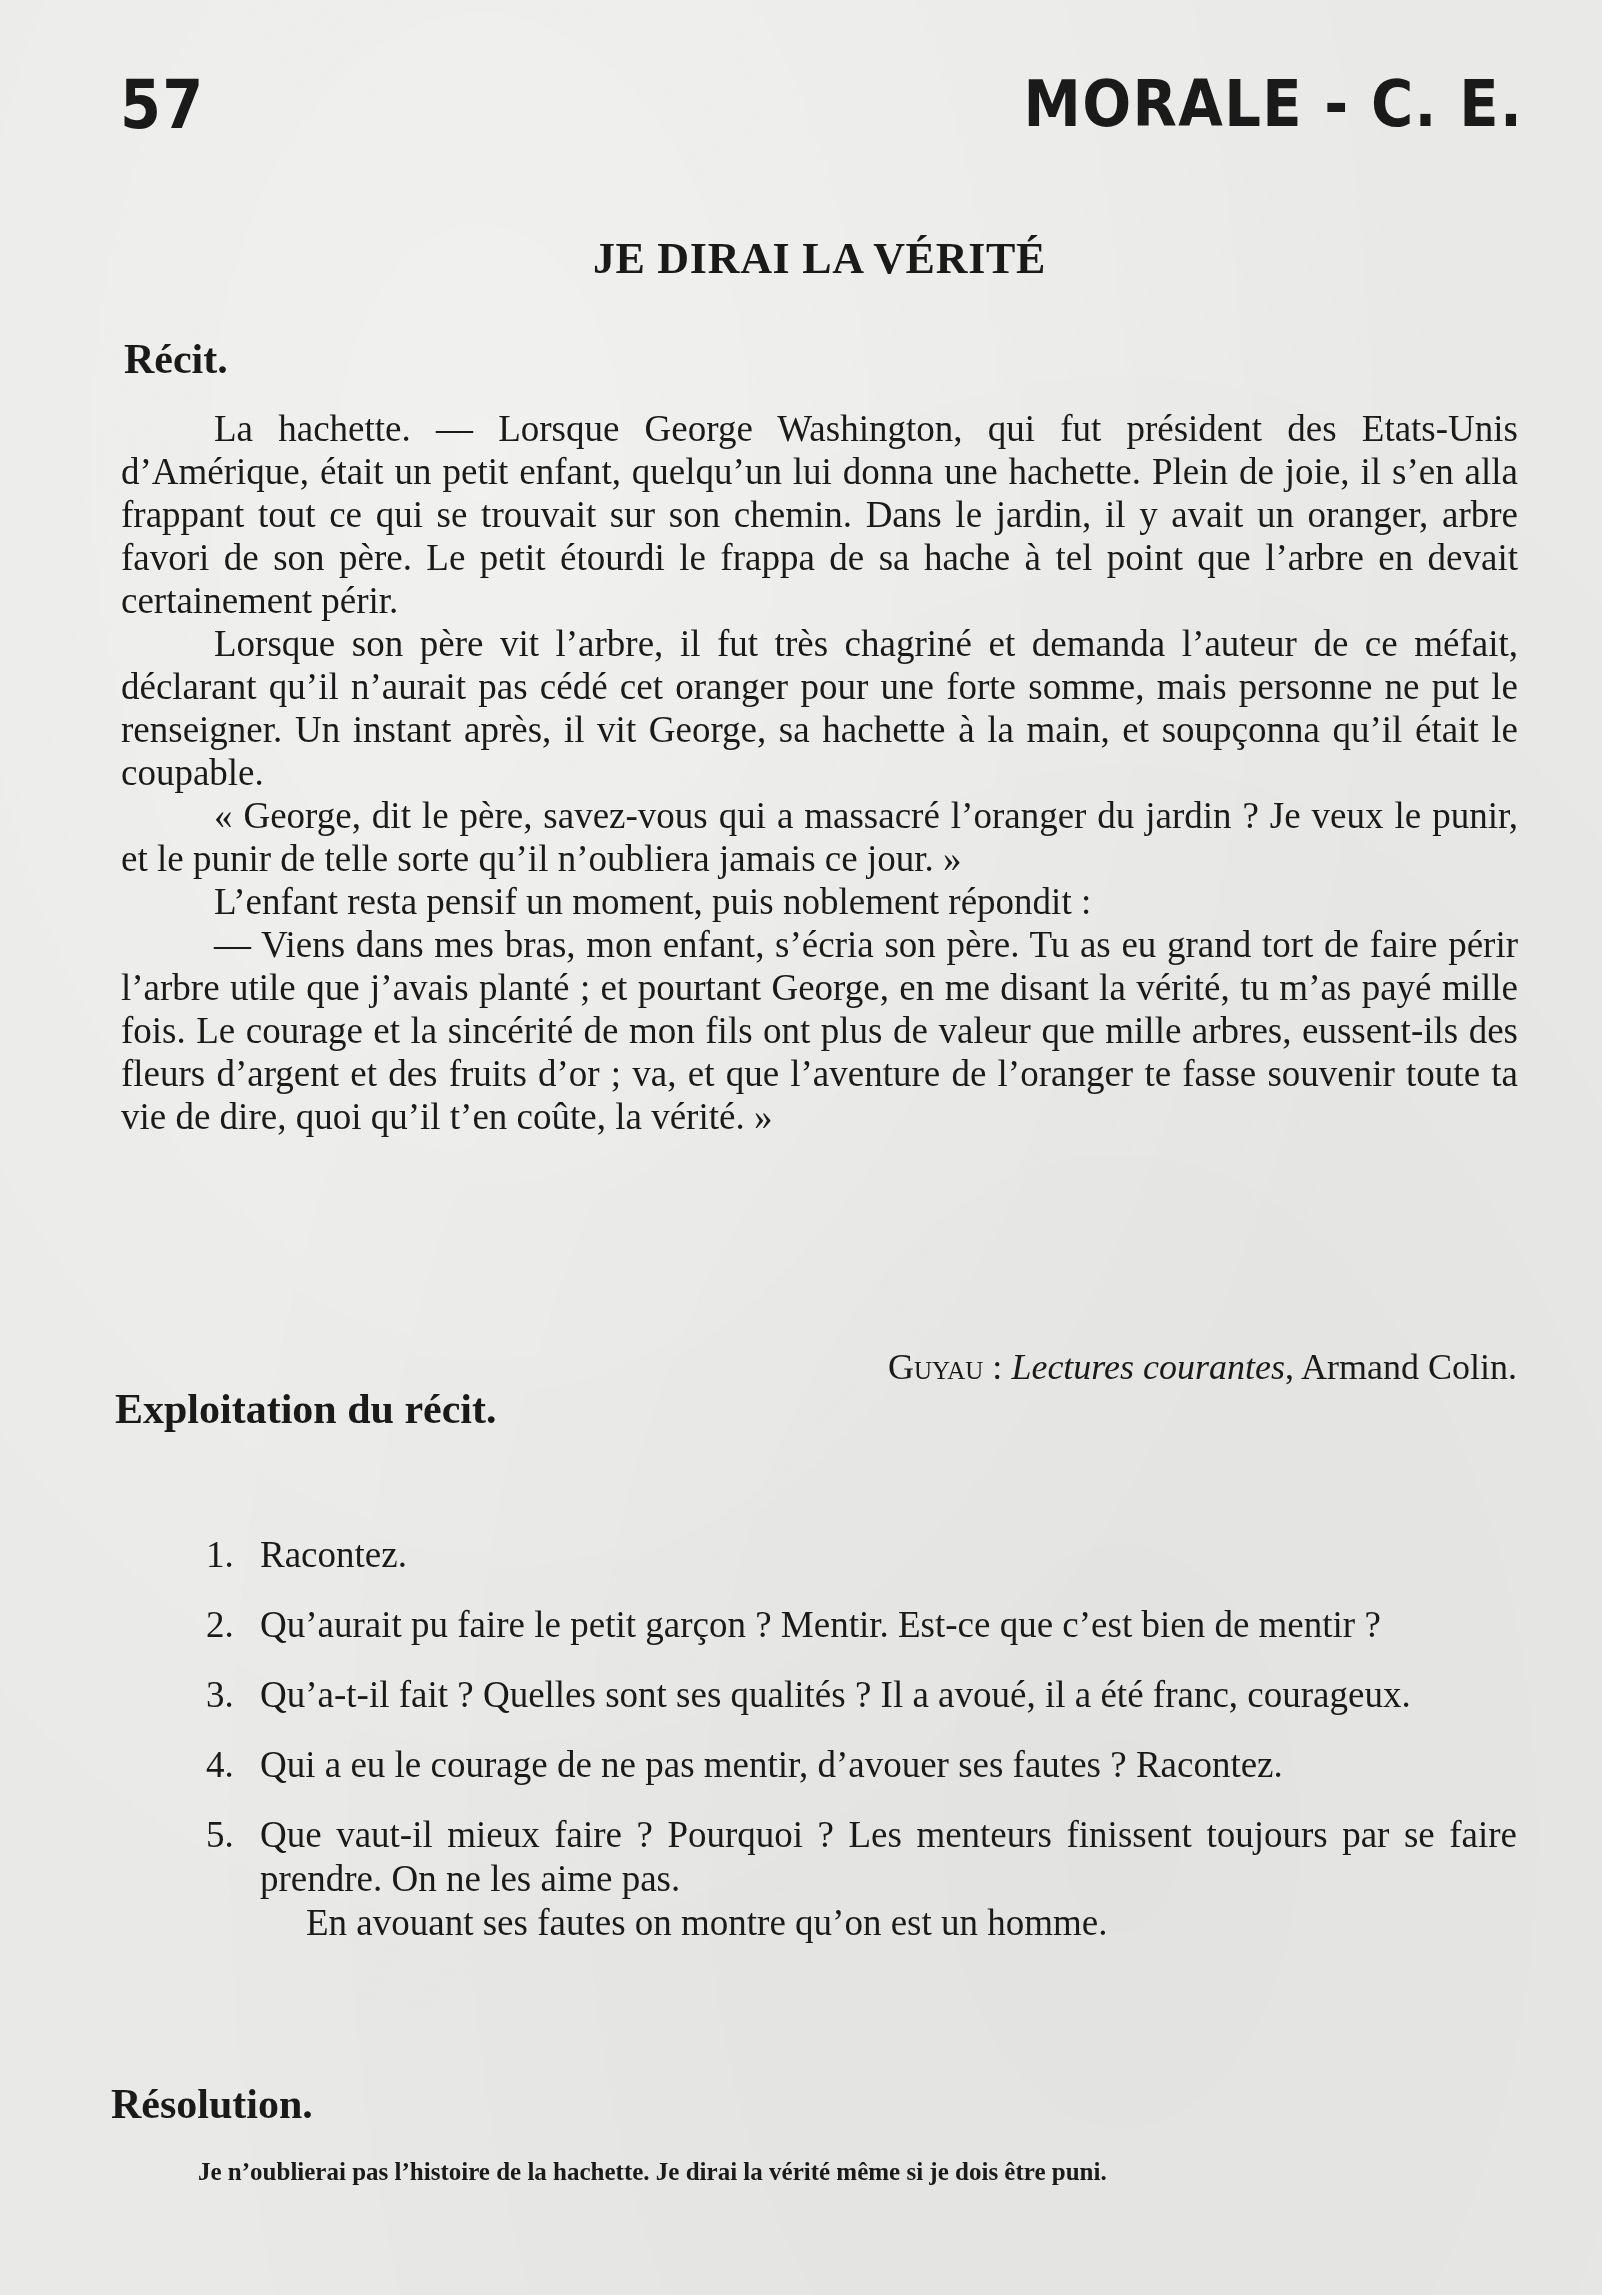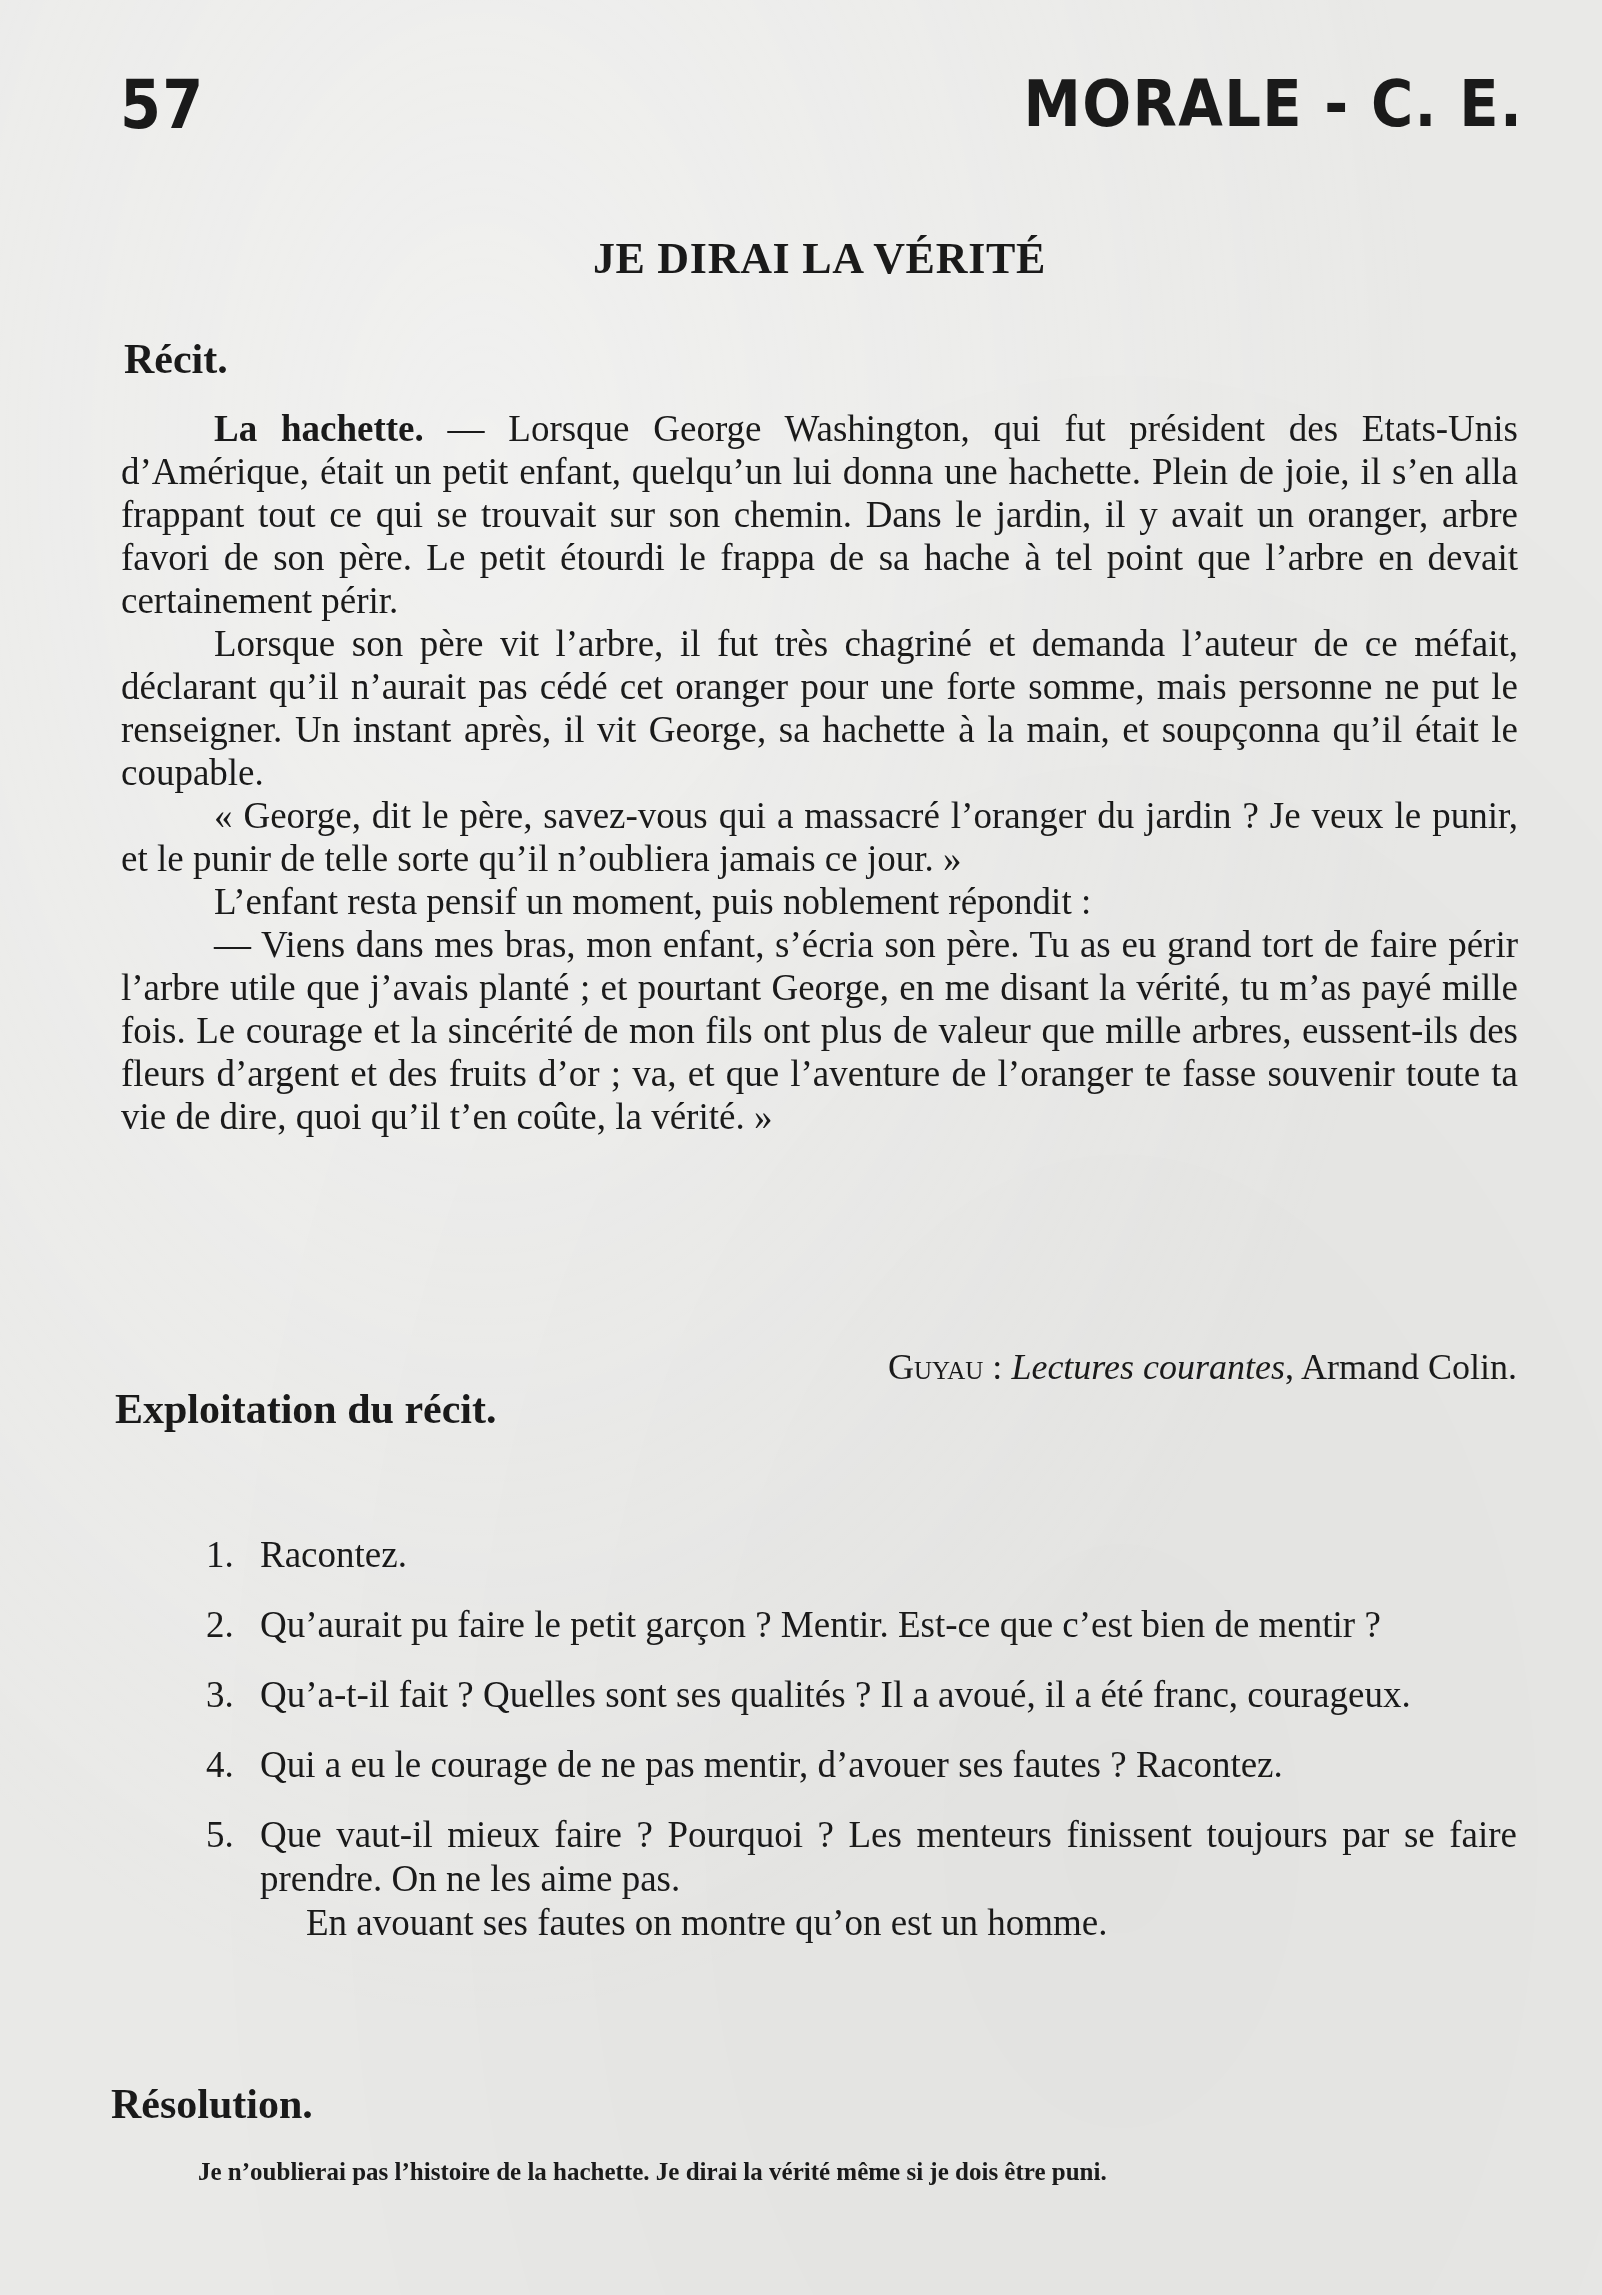--- a/index.html
+++ b/index.html
@@ -63,21 +63,21 @@
     width: 1397px;
     font-size: 37px;
     line-height: 43px;
     text-align: justify;
   }
   .story { top: 407px; }
   .story p {
     margin: 0;
     text-indent: 93px;
   }
-  .story p.lead b { font-weight: bold; }
+  .story p.lead b { font-weight: normal; }
 
   .attribution {
     position: absolute;
     right: 86px;
     top: 1346px;
     font-size: 36px;
   }
   .attribution .author {
     font-variant: small-caps;
   }

